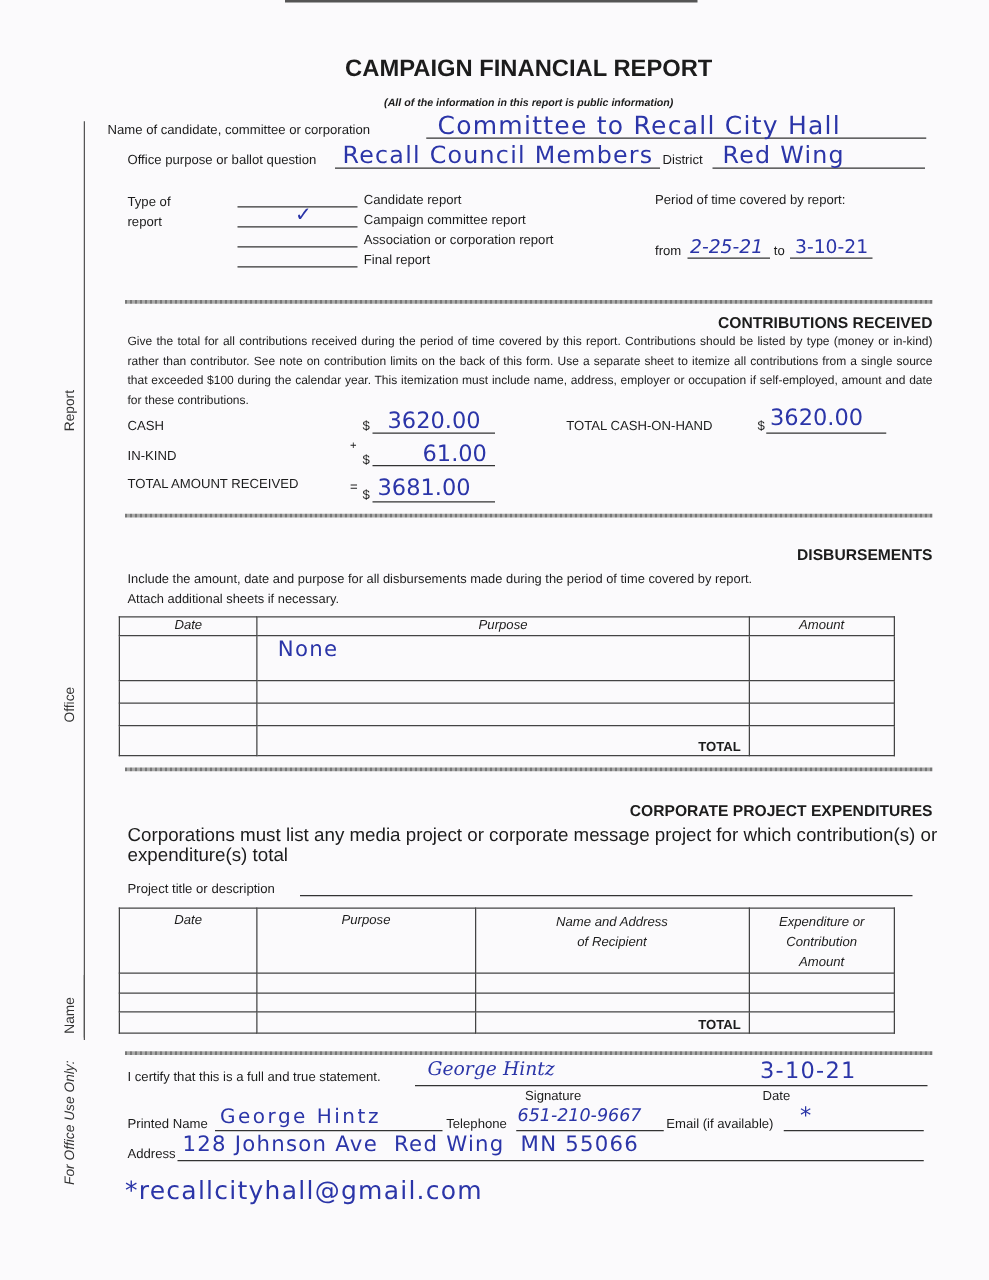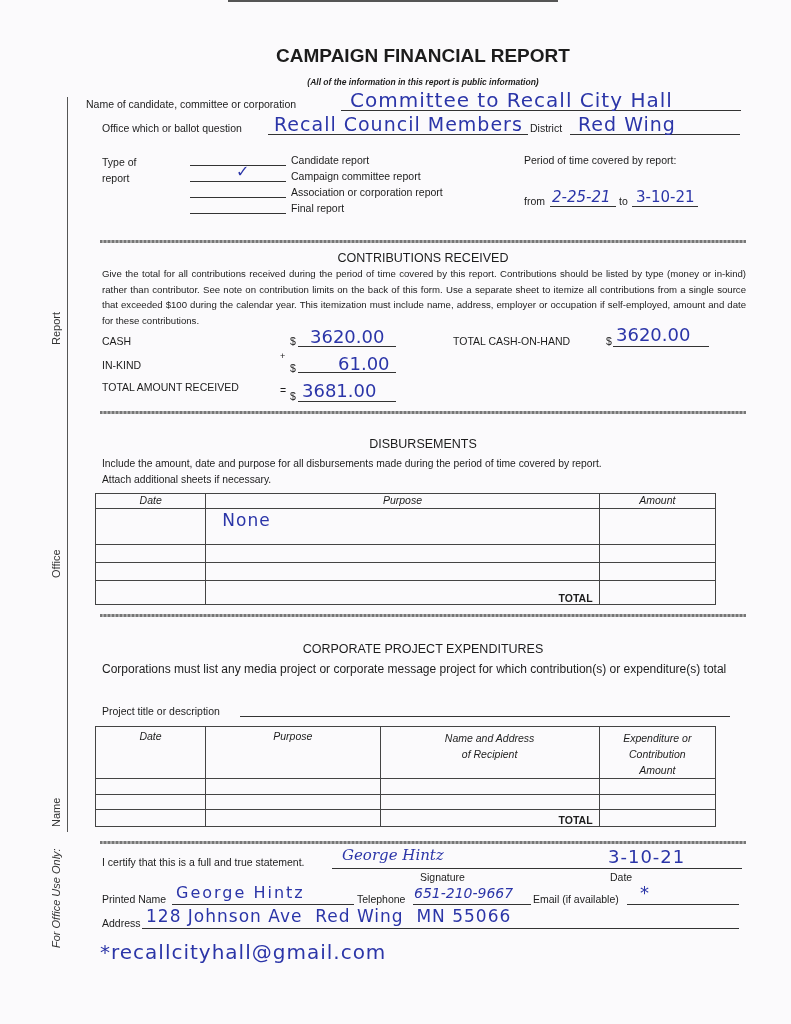--- a/index.html
+++ b/index.html
@@ -17,21 +17,21 @@
     letter-spacing: 1px;
     white-space: nowrap;
   }
   .lbl { font-size: 10.5px; white-space: nowrap; }
   .uline { position: absolute; border-bottom: 1px solid #333; }
   .vline { position: absolute; border-left: 1.5px solid #555; }
   .rule {
     position: absolute; left: 100px; width: 646px; height: 3px;
     background: repeating-linear-gradient(90deg,#777 0 2px,#aaa 2px 4px);
   }
-  .section-title { position:absolute; left:100px; width:646px; text-align:center; font-weight:normal; font-size:12.5px; }
+  .section-title { position:absolute; left:100px; width:646px; text-align:right; font-weight:bold; font-size:12.5px; }
   .para { position:absolute; left:102px; width:644px; font-size:9.6px; line-height:15.5px; text-align: justify; }
   .side {
     position:absolute; transform: rotate(-90deg); transform-origin: left top;
     font-size: 11px; color:#333; white-space: nowrap;
   }
   table.grid { position:absolute; border-collapse: collapse; font-size:10.5px; }
   table.grid td, table.grid th { border: 1px solid #444; padding: 0; }
   table.grid th { font-weight: normal; font-style: italic; text-align:center; vertical-align: top; }
   .total-cell { text-align: right; font-weight: bold; padding-right: 6px !important; vertical-align: bottom; }
   .topstrip { position:absolute; top:0; left:228px; height:2px; background:#555; }
@@ -48,21 +48,21 @@
 <div class="uline" style="left:67px; top:780px; height:50px; width:0; border-bottom:none; border-left:1.5px solid #555;"></div>
 <div class="side" style="left:50px; top:948px; font-style:italic;">For Office Use Only:</div>
 
 <div class="abs" style="left:100px; width:646px; top:45px; text-align:center; font-weight:bold; font-size:19px;">CAMPAIGN FINANCIAL REPORT</div>
 <div class="abs" style="left:100px; width:646px; top:77px; text-align:center; font-style:italic; font-weight:bold; font-size:8.5px;">(All of the information in this report is public information)</div>
 
 <div class="abs lbl" style="left:86px; top:98px;">Name of candidate, committee or corporation</div>
 <div class="uline" style="left:341px; top:110px; width:400px;"></div>
 <div class="abs hand" style="left:350px; top:88px; font-size:20px;">Committee to Recall City Hall</div>
 
-<div class="abs lbl" style="left:102px; top:122px;">Office which or ballot question</div>
+<div class="abs lbl" style="left:102px; top:122px;">Office purpose or ballot question</div>
 <div class="uline" style="left:268px; top:134px; width:260px;"></div>
 <div class="abs hand" style="left:274px; top:113px; font-size:19px;">Recall Council Members</div>
 <div class="abs lbl" style="left:530px; top:122px;">District</div>
 <div class="uline" style="left:570px; top:134px; width:170px;"></div>
 <div class="abs hand" style="left:578px; top:113px; font-size:19px;">Red Wing</div>
 
 <div class="abs lbl" style="left:102px; top:154px; line-height:16px;">
   <div>Type of</div>
   <div>report</div>
 </div>
@@ -149,21 +149,21 @@
     <td style="border-top:1px dotted #bbb;"></td>
     <td class="total-cell" style="border-top:1px dotted #bbb;">TOTAL</td>
     <td></td>
   </tr>
 </tbody>
   </table>
 
 <div class="rule" style="top:614px;"></div>
 
 <div class="section-title" style="top:642px;">CORPORATE PROJECT EXPENDITURES</div>
-<div class="abs" style="left:102px; top:661px; font-size:12px; line-height:16px;">
+<div class="abs" style="left:102px; top:661px; font-size:15px; line-height:16px;">
   <div>Corporations must list any media project or corporate message project for which contribution(s) or expenditure(s) total</div>
 </div>
 <div class="abs lbl" style="left:102px; top:705px;">Project title or description</div>
 <div class="uline" style="left:240px; top:716px; width:490px;"></div>
 
 <table class="grid" style="left:95px; top:726px; width:621px;">
   <tbody>
       <tr style="height:48px;">
     <th style="width:110px; padding-top:3px;">Date</th>
     <th style="width:175px; padding-top:3px;">Purpose</th>

